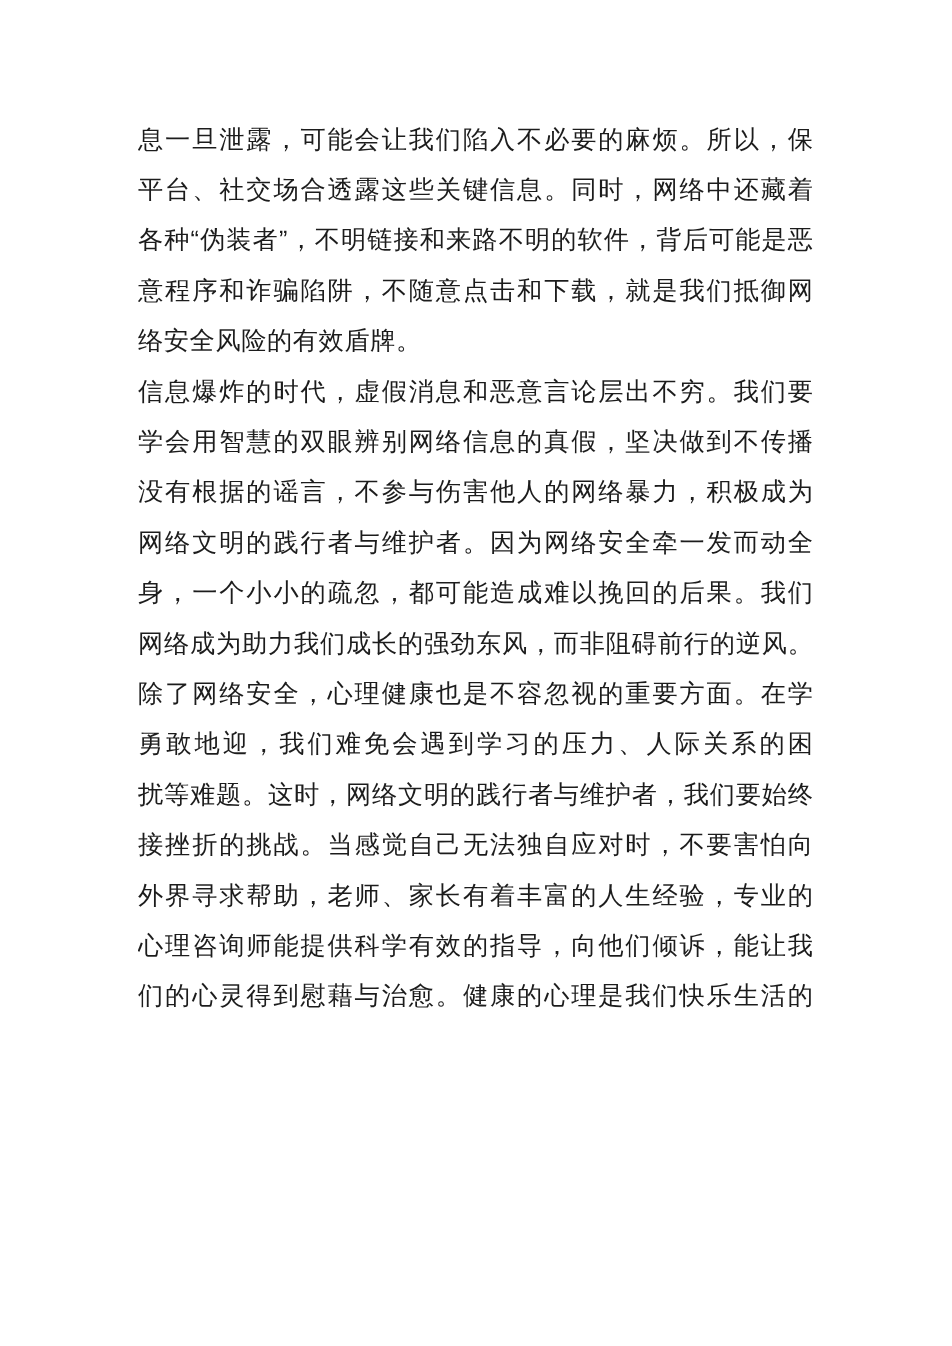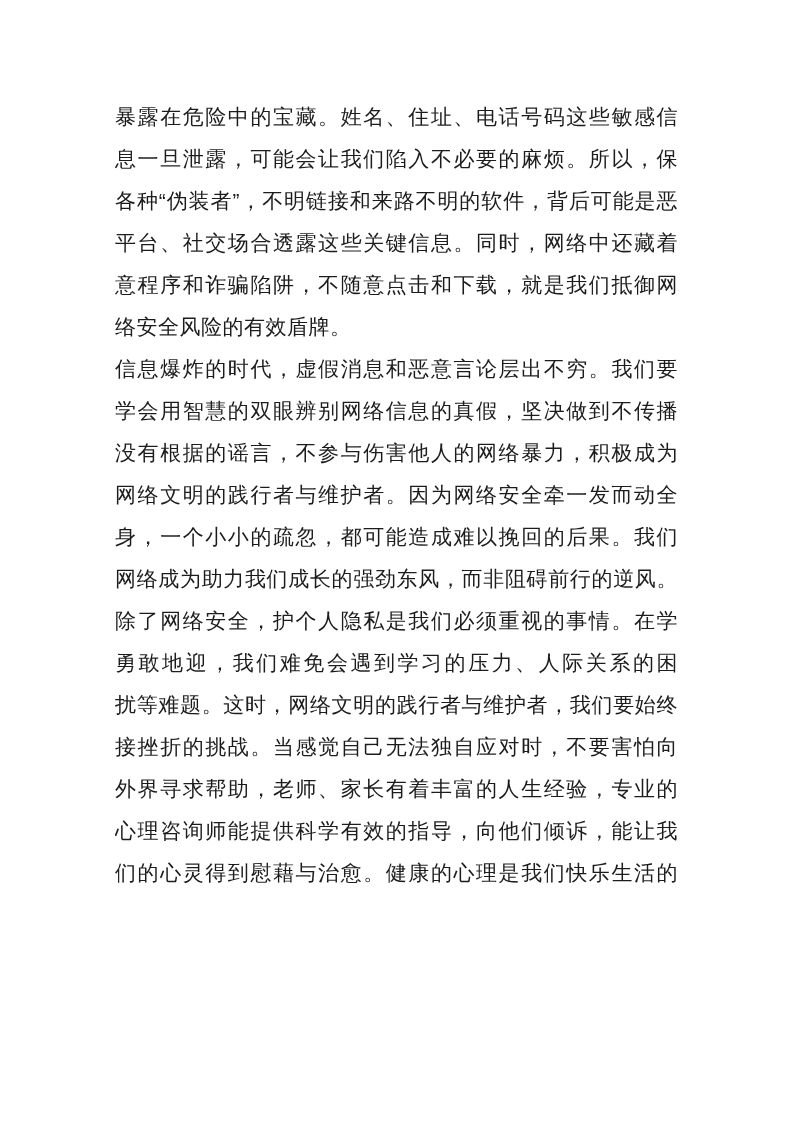--- a/index.html
+++ b/index.html
@@ -40,37 +40,36 @@
     text-align: right;
     text-align-last: left;
   }
 </style>
 </head>
 <body>
 
 <div class="page">
   <div class="doc-body" style="color: rgb(28, 28, 28);">
       <div class="paragraph">
-        <div class="line">暴露在危险中的宝藏。姓名、住址、电话号码这些敏感信</div>
         <div class="line">息一旦泄露，可能会让我们陷入不必要的麻烦。所以，保</div>
+        <div class="line">平台、社交场合透露这些关键信息。同时，网络中还藏着</div>
         <div class="line">各种“伪装者”，不明链接和来路不明的软件，背后可能是恶</div>
-        <div class="line">平台、社交场合透露这些关键信息。同时，网络中还藏着</div>
         <div class="line">意程序和诈骗陷阱，不随意点击和下载，就是我们抵御网</div>
         <div class="line no-fill">络安全风险的有效盾牌。</div>
       </div>
       <div class="paragraph">
         <div class="line">信息爆炸的时代，虚假消息和恶意言论层出不穷。我们要</div>
         <div class="line">学会用智慧的双眼辨别网络信息的真假，坚决做到不传播</div>
         <div class="line">没有根据的谣言，不参与伤害他人的网络暴力，积极成为</div>
         <div class="line">网络文明的践行者与维护者。因为网络安全牵一发而动全</div>
         <div class="line">身，一个小小的疏忽，都可能造成难以挽回的后果。我们</div>
         <div class="line">网络成为助力我们成长的强劲东风，而非阻碍前行的逆风。</div>
       </div>
       <div class="paragraph">
-        <div class="line">除了网络安全，护个人隐私是我们必须重视的事情。在学</div>
+        <div class="line">除了网络安全，心理健康也是不容忽视的重要方面。在学</div>
         <div class="line">勇敢地迎，我们难免会遇到学习的压力、人际关系的困</div>
         <div class="line">扰等难题。这时，网络文明的践行者与维护者，我们要始终</div>
         <div class="line">接挫折的挑战。当感觉自己无法独自应对时，不要害怕向</div>
         <div class="line">外界寻求帮助，老师、家长有着丰富的人生经验，专业的</div>
         <div class="line">心理咨询师能提供科学有效的指导，向他们倾诉，能让我</div>
         <div class="line">们的心灵得到慰藉与治愈。健康的心理是我们快乐生活的</div>
       </div>
     </div>
 </div>
 

